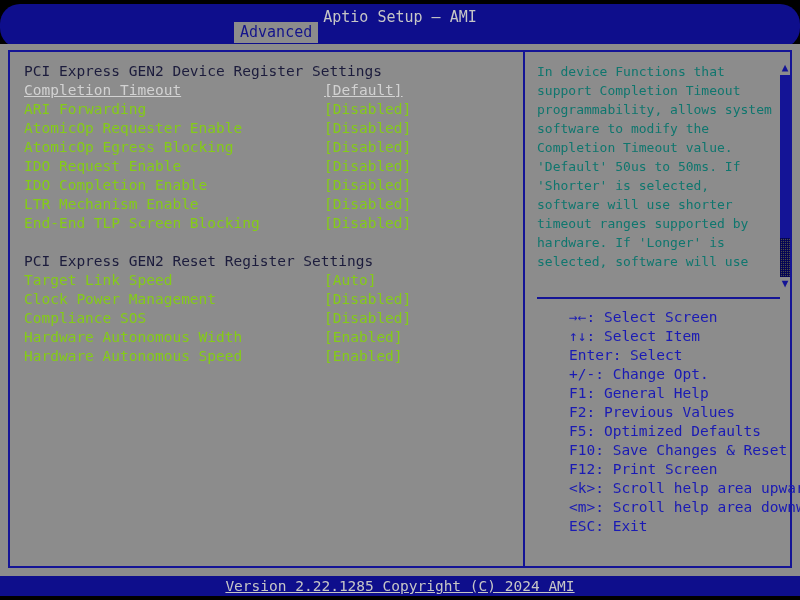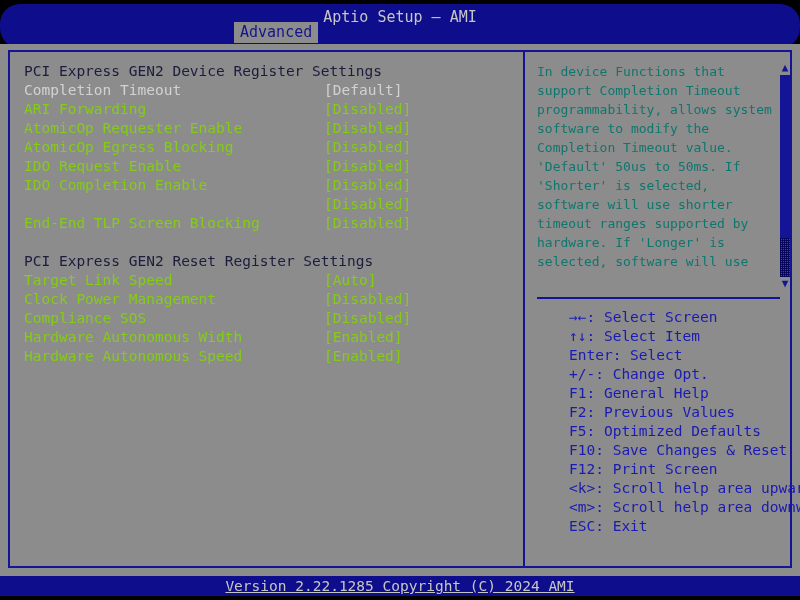--- a/index.html
+++ b/index.html
@@ -53,21 +53,21 @@
     width:480px;
   }
   .srow {
     position:relative; height:19px; line-height:19px;
     font-size:14.5px; white-space:pre;text-align:center;
   }
   .srow .lbl { position:absolute; left:0; top:0; }
   .srow .val { position:absolute; left:300px; top:0; }
   .sect { color:#1c1c3c; }
   .item { color:#84cc16; }
-  .sel  { color:#d2d2d2; }
+  .sel  { color:#d2d2d2;text-decoration:underline; }
   .spacer { height:19px; }
 
   
   .help {
     position:absolute; left:537px; top:62px;
     width:232px;
   }
   .help p {
     color:#0f766e; font-size:13px; line-height:19px; white-space:pre;
   }
@@ -139,21 +139,21 @@
   <div class="divider"></div>
 
   <div class="settings" id="settings">
       <div class="srow"><span class="lbl sect">PCI Express GEN2 Device Register Settings</span></div>
       <div class="srow"><span class="lbl sel">Completion Timeout</span><span class="val sel">[Default]</span></div>
       <div class="srow"><span class="lbl item">ARI Forwarding</span><span class="val item">[Disabled]</span></div>
       <div class="srow"><span class="lbl item">AtomicOp Requester Enable</span><span class="val item">[Disabled]</span></div>
       <div class="srow"><span class="lbl item">AtomicOp Egress Blocking</span><span class="val item">[Disabled]</span></div>
       <div class="srow"><span class="lbl item">IDO Request Enable</span><span class="val item">[Disabled]</span></div>
       <div class="srow"><span class="lbl item">IDO Completion Enable</span><span class="val item">[Disabled]</span></div>
-      <div class="srow"><span class="val item">[Disabled]</span></div>
+      <div class="srow"><span class="lbl item">LTR Mechanism Enable</span><span class="val item">[Disabled]</span></div>
       <div class="srow"><span class="lbl item">End-End TLP Screen Blocking</span><span class="val item">[Disabled]</span></div>
       <div class="spacer"></div>
       <div class="srow"><span class="lbl sect">PCI Express GEN2 Reset Register Settings</span></div>
       <div class="srow"><span class="lbl item">Target Link Speed</span><span class="val item">[Auto]</span></div>
       <div class="srow"><span class="lbl item">Clock Power Management</span><span class="val item">[Disabled]</span></div>
       <div class="srow"><span class="lbl item">Compliance SOS</span><span class="val item">[Disabled]</span></div>
       <div class="srow"><span class="lbl item">Hardware Autonomous Width</span><span class="val item">[Enabled]</span></div>
       <div class="srow"><span class="lbl item">Hardware Autonomous Speed</span><span class="val item">[Enabled]</span></div>
     </div>
 

